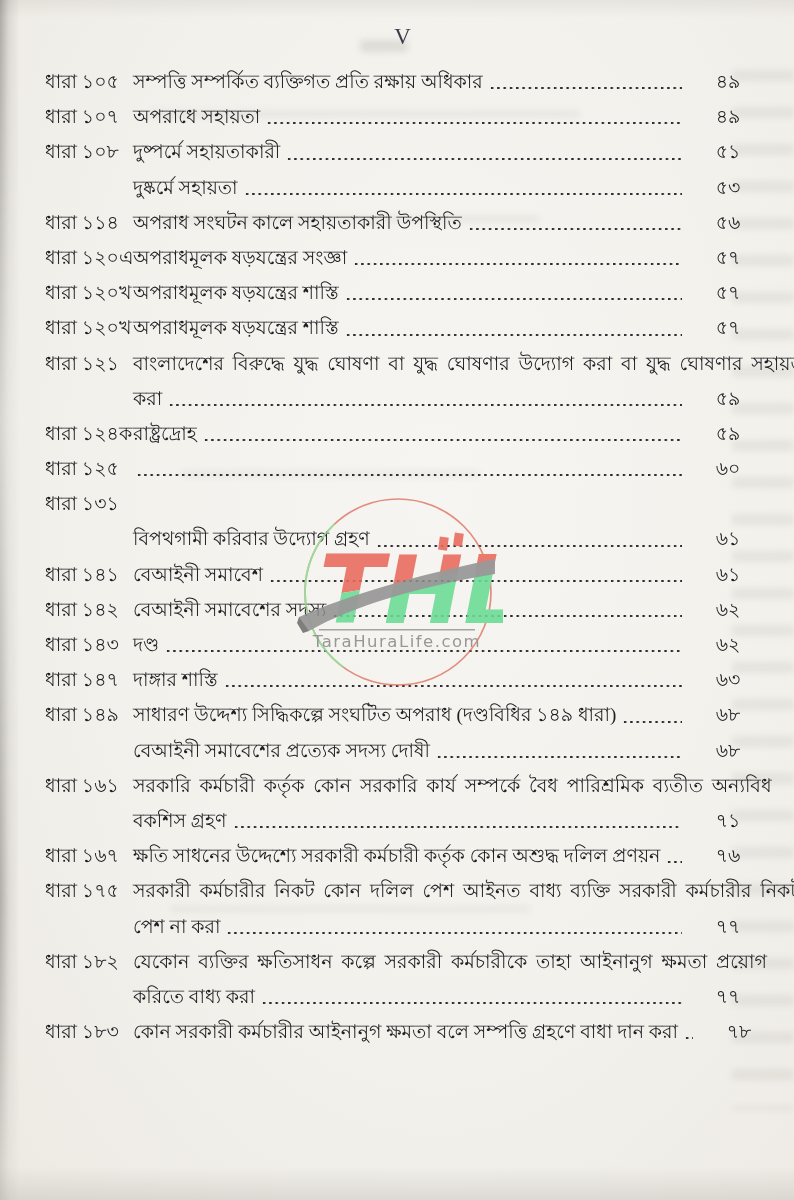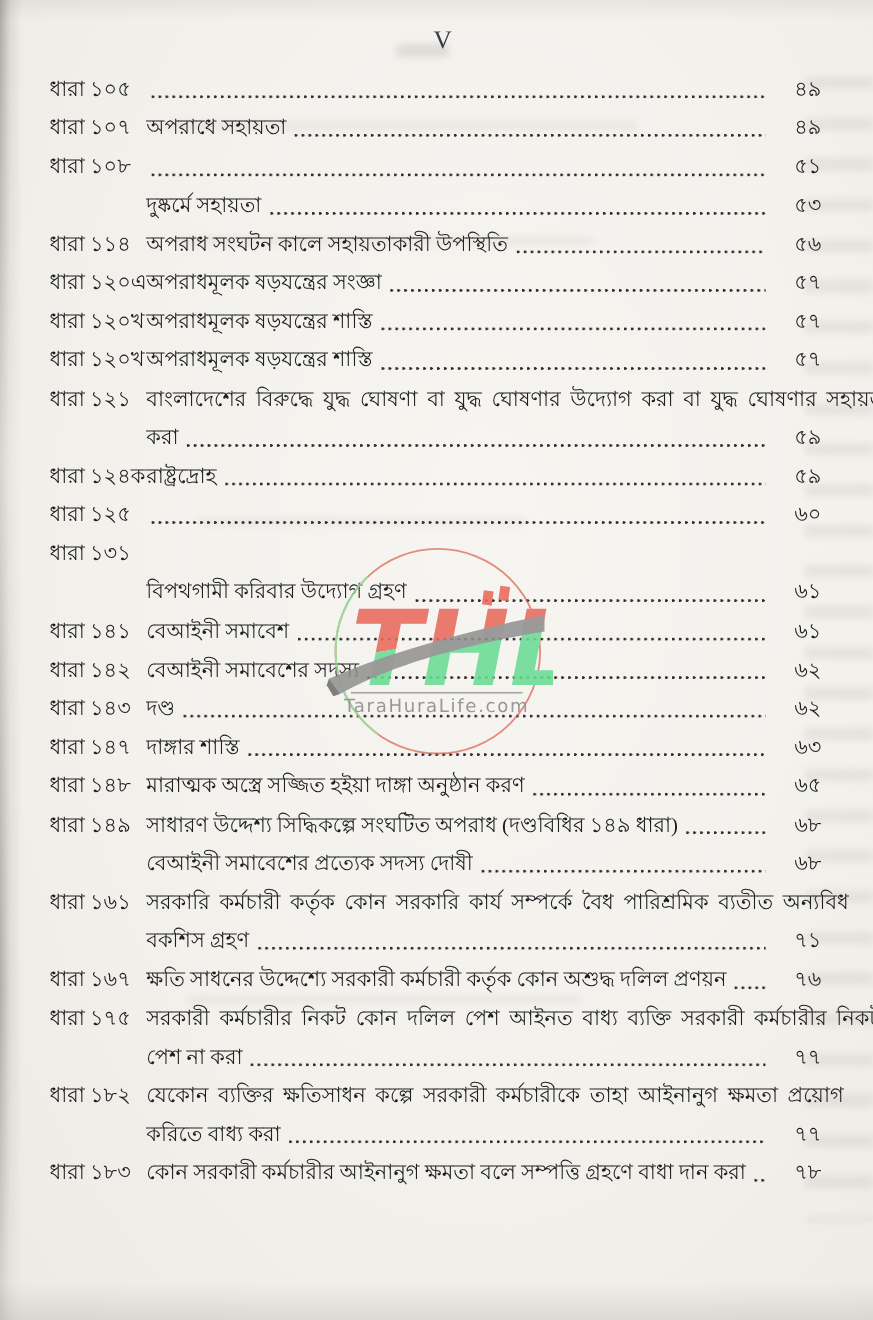--- a/index.html
+++ b/index.html
@@ -44,38 +44,38 @@
   .gb4 { left:180px; top:470px; width:300px; height:8px; opacity:.45; }
   .gb5 { left:170px; top:905px; width:360px; height:8px; opacity:.45; }
 
   .folio {
     position:absolute; top:24px; left:0; width:100%;
     text-align:center; font-size:23px; letter-spacing:1px; color:#3c3c48;
     padding-left:12px; box-sizing:border-box;
   }
 
   .toc {
-    position:absolute; left:0; right:2px; top:64px;
+    position:absolute; left:0; right:16px; top:64px;
     padding:0 30px 0 45px;
   }
   .toc-row {
     display:flex; align-items:baseline;
     height:35.2px; line-height:35.2px;
     font-size:19px; color:#1f1f23; white-space:nowrap;
   }
   .col-label { flex:none; width:88px; }
   .col-text  { flex:none; padding-right:3px; }
   .leader {
     flex:1 1 auto; align-self:stretch; min-width:10px;
     background-image:radial-gradient(circle at 2px 50%, #2b2b30 1.15px, rgba(0,0,0,0) 1.5px);
     background-size:6.3px 4px; background-repeat:repeat-x;
     background-position:left 2px bottom 9px;
     margin:0 26px 0 2px;
   }
-  .col-page { flex:none; width:40px; text-align:left; }
+  .col-page { flex:none; width:40px; text-align:center; }
   .toc-row.nopage .col-text { flex:1 1 auto; word-spacing:4px; }
 
   .watermark {
     position:absolute; left:293px; top:494px; width:210px; height:202px;
     opacity:.88; z-index:5; pointer-events:none;
   }
   .watermark svg { width:100%; height:100%; }
 </style>
 </head>
 <body>
@@ -87,33 +87,35 @@
   <div class="ghost-blob gb2"></div>
   <div class="ghost-blob gb3"></div>
   <div class="ghost-blob gb4"></div>
   <div class="ghost-blob gb5"></div>
 
   <div class="folio">V</div>
 
   <div class="toc" id="toc-list">
   <div class="toc-row">
     <span class="col-label">ধারা ১০৫</span>
+    <span class="col-text">সম্পত্তি সম্পর্কিত ব্যক্তিগত প্রতি রক্ষায় অধিকার</span>
     <span class="leader"></span>
     <span class="col-page">৪৯</span>
   </div>
 
   <div class="toc-row">
     <span class="col-label">ধারা ১০৭</span>
     <span class="col-text">অপরাধে সহায়তা</span>
     <span class="leader"></span>
     <span class="col-page">৪৯</span>
   </div>
 
   <div class="toc-row">
     <span class="col-label">ধারা ১০৮</span>
+    <span class="col-text">দুষ্পর্মে সহায়তাকারী</span>
     <span class="leader"></span>
     <span class="col-page">৫১</span>
   </div>
 
 
   <div class="toc-row">
     <span class="col-label"></span>
     <span class="col-text">দুষ্কর্মে সহায়তা</span>
     <span class="leader"></span>
     <span class="col-page">৫৩</span>
@@ -206,26 +208,20 @@
     <span class="col-page">৬২</span>
   </div>
 
   <div class="toc-row">
     <span class="col-label">ধারা ১৪৭</span>
     <span class="col-text">দাঙ্গার শাস্তি</span>
     <span class="leader"></span>
     <span class="col-page">৬৩</span>
   </div>
 
-  <div class="toc-row">
-    <span class="col-label">ধারা ১৪৮</span>
-    <span class="col-text">মারাত্মক অস্ত্রে সজ্জিত হইয়া দাঙ্গা অনুষ্ঠান করণ</span>
-    <span class="leader"></span>
-    <span class="col-page">৬৫</span>
-  </div>
 
   <div class="toc-row">
     <span class="col-label">ধারা ১৪৯</span>
     <span class="col-text">সাধারণ উদ্দেশ্য সিদ্ধিকল্পে সংঘটিত অপরাধ (দণ্ডবিধির ১৪৯ ধারা)</span>
     <span class="leader"></span>
     <span class="col-page">৬৮</span>
   </div>
 
   <div class="toc-row">
     <span class="col-label"></span>

